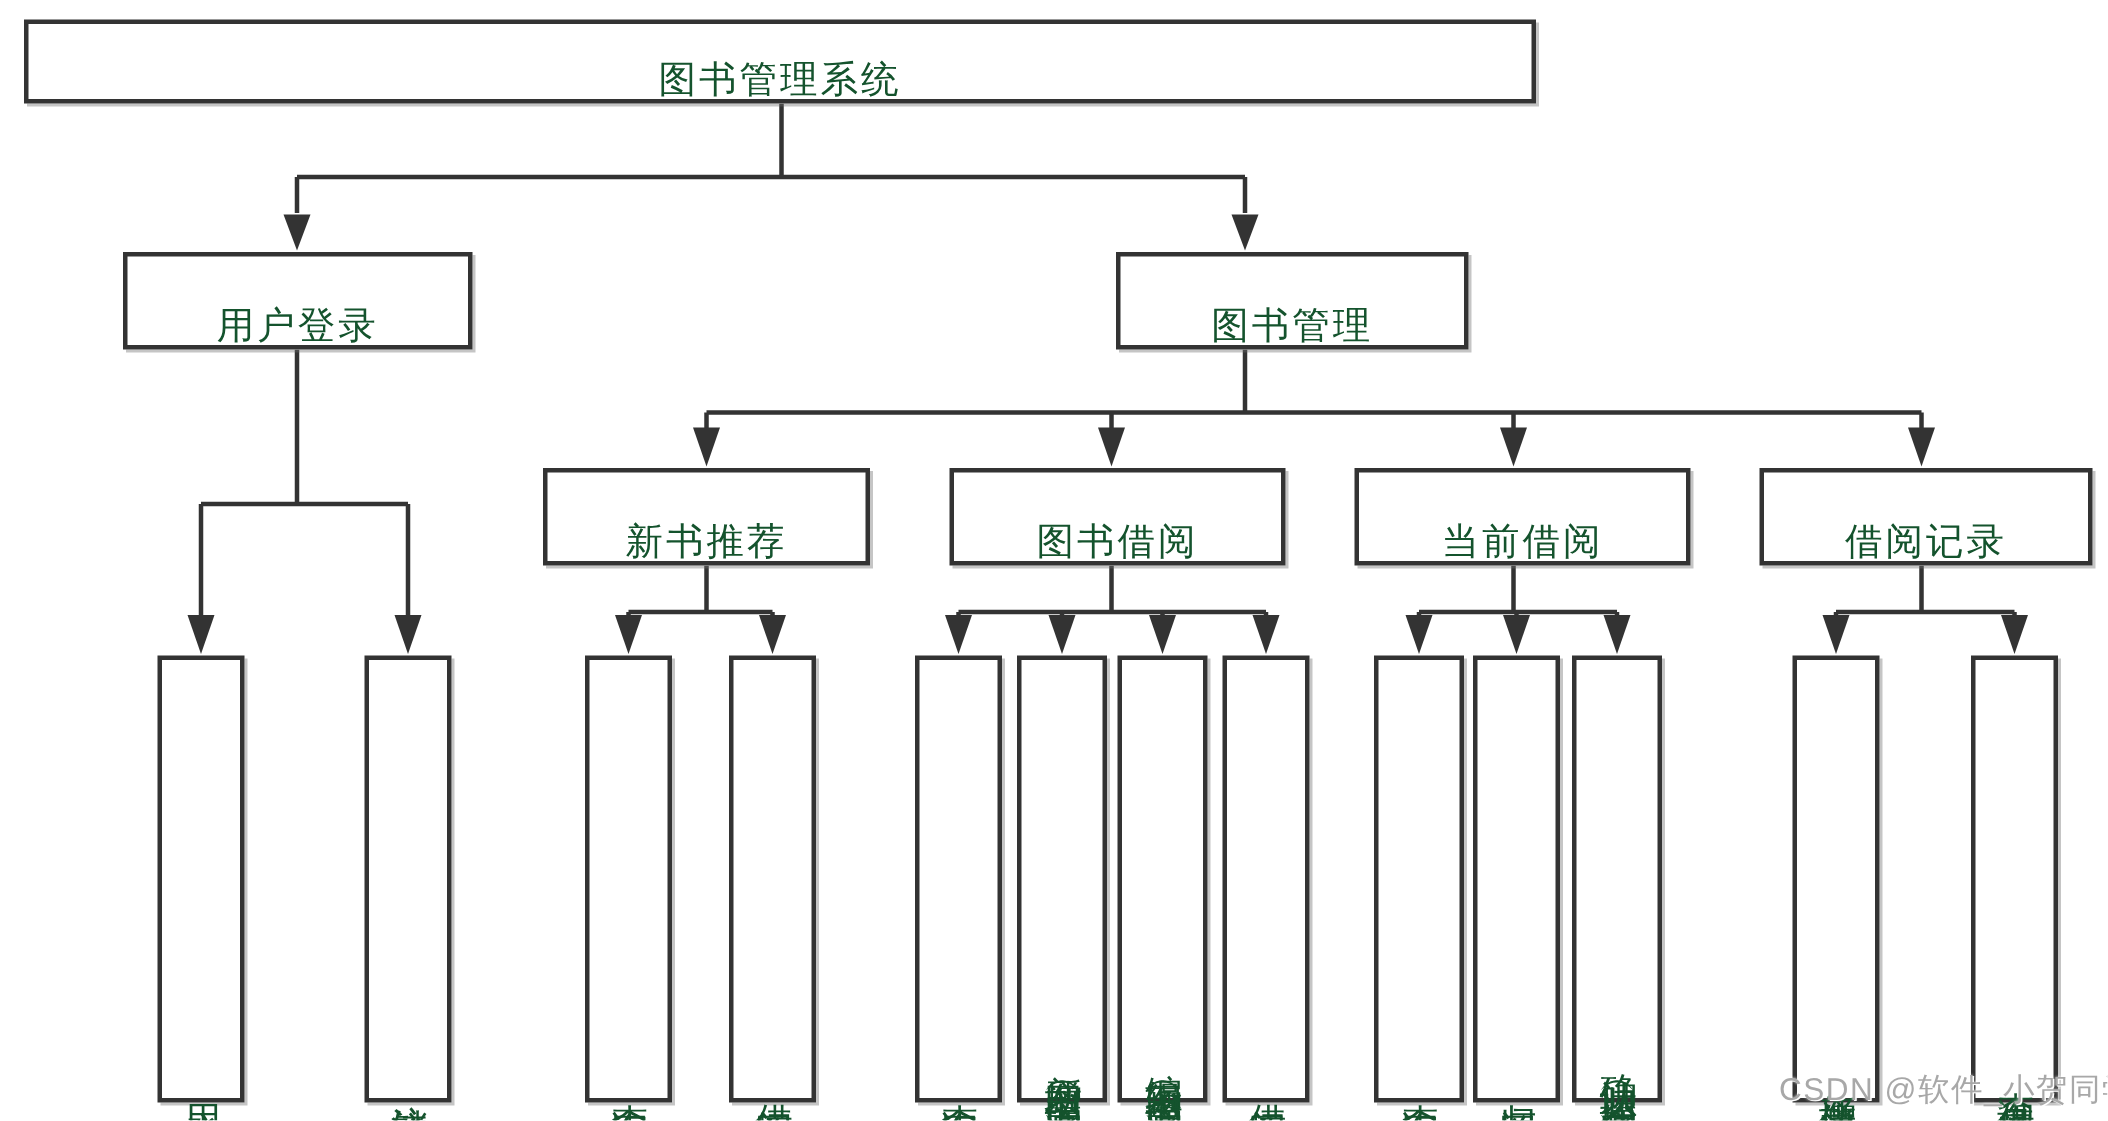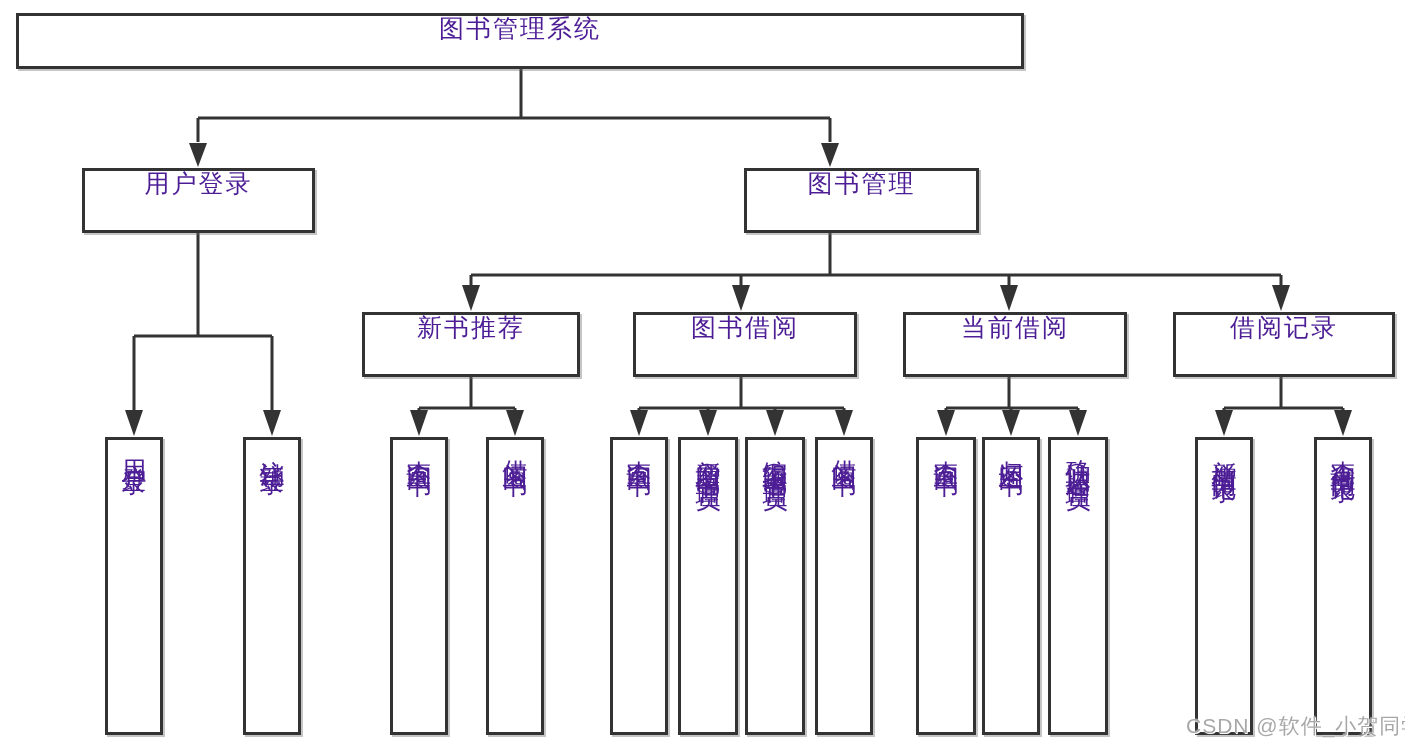--- a/index.html
+++ b/index.html
@@ -23,23 +23,23 @@
     height: 747px;
     pointer-events: none;
   }
   .node {
     position: absolute;
     box-sizing: border-box;
     background: #ffffff;
     border: 3px solid #333333;
     box-shadow: 2px 2px 0 rgba(110,110,110,0.40);
     display: flex;
-    align-items: flex-start;
+    align-items: flex-end;
     justify-content: center;
-    color: #4c1d95;
+    color: #14532d;
   }
   .node.h .label {
     font-size: 25px;
     letter-spacing: 2px;
     white-space: nowrap;
     line-height: 1;
   }
   .node.v .label {
     writing-mode: vertical-rl;
     text-orientation: mixed;

